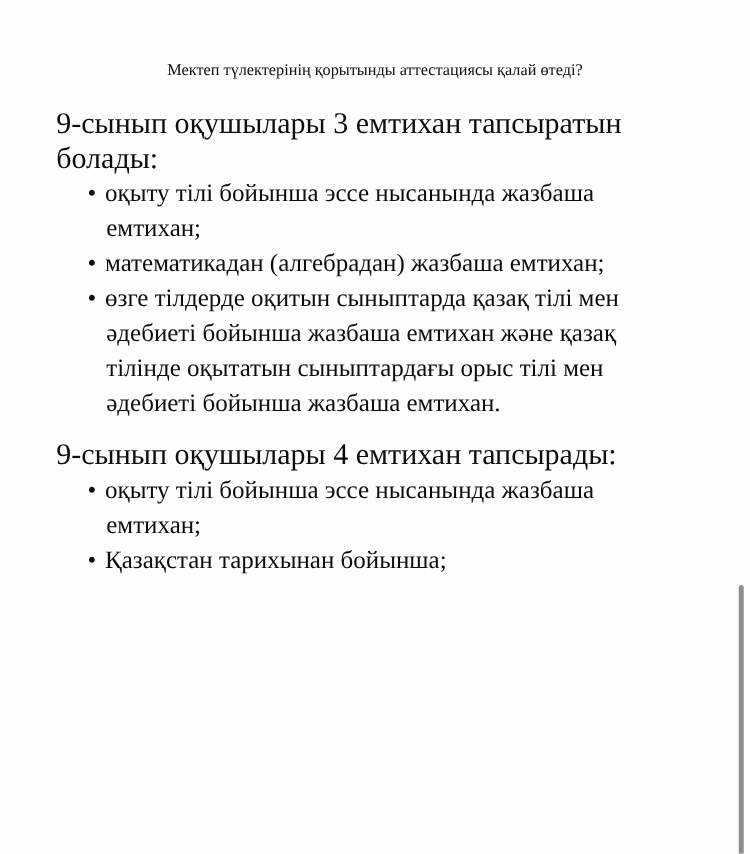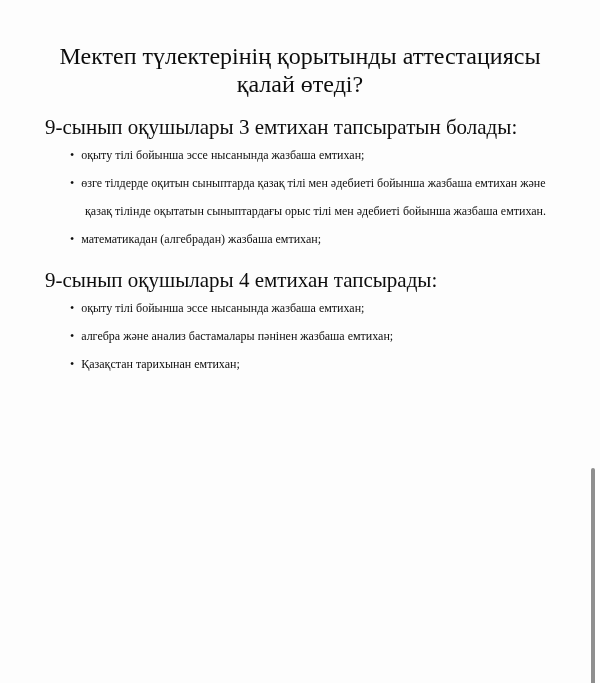--- a/index.html
+++ b/index.html
@@ -19,43 +19,43 @@
     width: 600px;
     height: 683px;
     background: #fdfdfd;
     box-sizing: border-box;
   }
   .doc-title {
     margin: 0 auto;
     padding-top: 42px;
     max-width: 500px;
     text-align: center;
-    font-size: 24px;
+    font-size: 13px;
     line-height: 28px;
     font-weight: normal;
   }
   .section {
     margin: 0 45px 0 45px;
   }
   .section-1 {
     margin-top: 15px;
   }
   .section-2 {
     margin-top: 13px;
   }
   .section-heading {
-    font-size: 21px;
+    font-size: 24px;
     line-height: 28px;
   }
   .bullet-list {
     margin: 0;
     padding: 0;
   }
   .bullet-item {
-    font-size: 12px;
+    font-size: 20px;
     line-height: 28px;
     padding-left: 40px;
     text-indent: -15px;
   }
   .bullet-marker {
     display: inline;
     margin-right: 7px;
   }
   .scrollbar-thumb {
     position: absolute;
@@ -74,38 +74,35 @@
 
   <h1 class="doc-title">Мектеп түлектерінің қорытынды аттестациясы қалай өтеді?</h1>
 
   <div class="section section-1">
     <div class="section-heading">9-сынып оқушылары 3 емтихан тапсыратын болады:</div>
     <div class="bullet-list">
       <div class="bullet-item">
         <span class="bullet-marker">•</span><span>оқыту тілі бойынша эссе нысанында жазбаша емтихан;</span>
       </div>
       <div class="bullet-item">
-        <span class="bullet-marker">•</span><span>өзге тілдерде оқитын сыныптарда қазақ тілі мен әдебиеті бойынша жазбаша емтихан және қазақ тілінде оқытатын сыныптардағы орыс тілі мен әдебиеті бойынша жазбаша емтихан.</span>
+        <span class="bullet-marker">•</span><span>математикадан (алгебрадан) жазбаша емтихан;</span>
       </div>
       <div class="bullet-item">
-        <span class="bullet-marker">•</span><span>математикадан (алгебрадан) жазбаша емтихан;</span>
+        <span class="bullet-marker">•</span><span>өзге тілдерде оқитын сыныптарда қазақ тілі мен әдебиеті бойынша жазбаша емтихан және қазақ тілінде оқытатын сыныптардағы орыс тілі мен әдебиеті бойынша жазбаша емтихан.</span>
       </div>
     </div>
   </div>
 
   <div class="section section-2">
     <div class="section-heading">9-сынып оқушылары 4 емтихан тапсырады:</div>
     <div class="bullet-list">
       <div class="bullet-item">
         <span class="bullet-marker">•</span><span>оқыту тілі бойынша эссе нысанында жазбаша емтихан;</span>
       </div>
       <div class="bullet-item">
-        <span class="bullet-marker">•</span><span>алгебра және анализ бастамалары пәнінен жазбаша емтихан;</span>
-      </div>
-      <div class="bullet-item">
-        <span class="bullet-marker">•</span><span>Қазақстан тарихынан емтихан;</span>
+        <span class="bullet-marker">•</span><span>Қазақстан тарихынан бойынша;</span>
       </div>
     </div>
   </div>
 
   <div class="scrollbar-thumb"></div>
 
 </div>
 
 </body></html>

